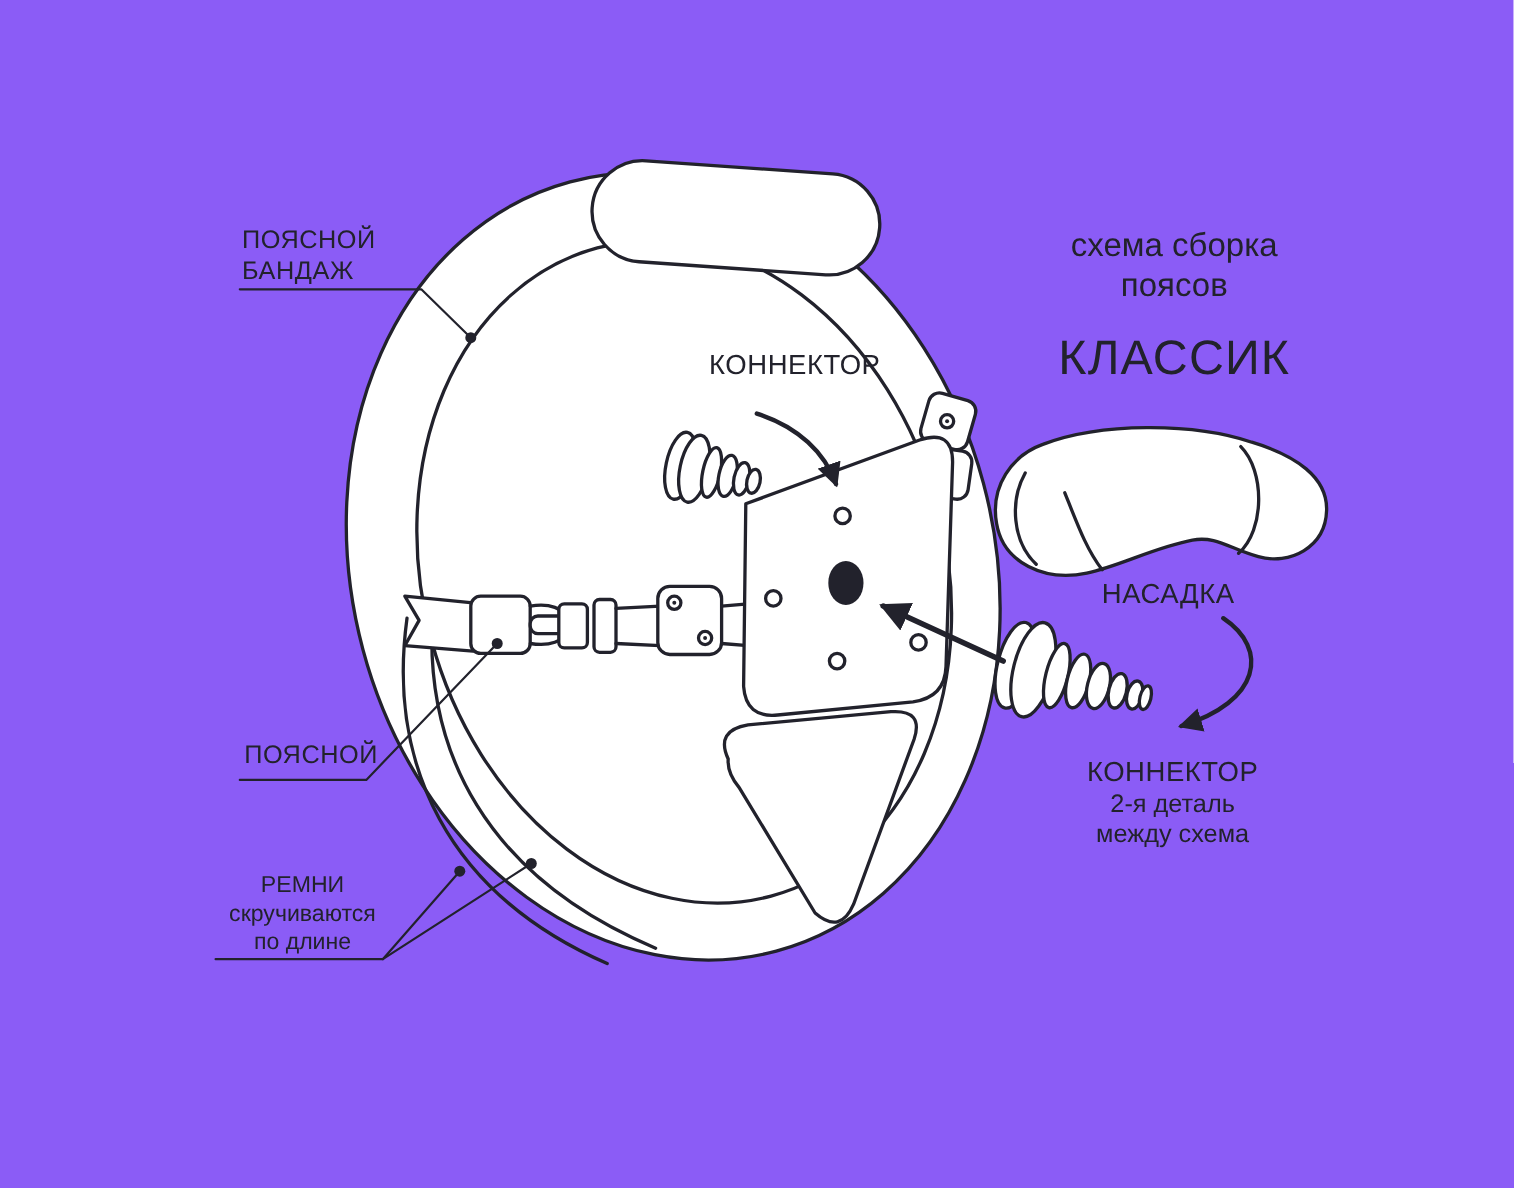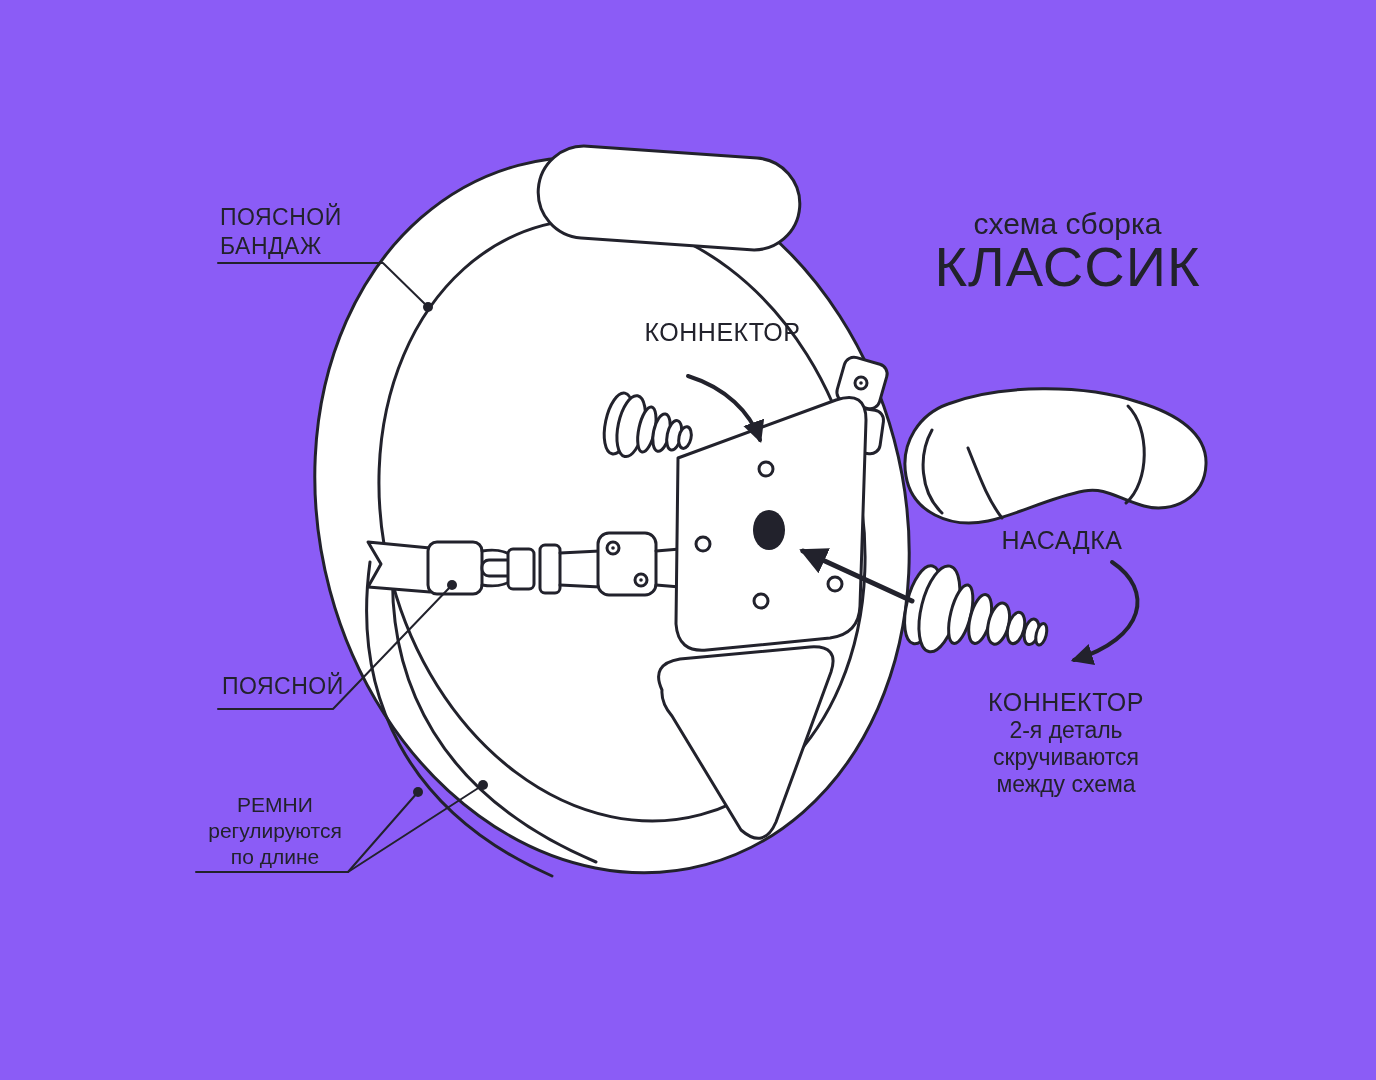--- a/index.html
+++ b/index.html
@@ -131,37 +131,37 @@
     </g>
   </svg>
 
   <div class="lbl" style="left:220px; top:203px; font-size:23px; line-height:29px; letter-spacing:0.5px;">
     <div>ПОЯСНОЙ</div>
     <div>БАНДАЖ</div>
   </div>
 
   <div class="lbl center" style="left:930px; top:205px; width:275px;text-align:center;">
     <div style="font-size:30px; line-height:37px;">схема сборка</div>
-    <div style="font-size:56px; line-height:50px; letter-spacing:1px;">КЛАССИК</div>
+    <div style="font-size:30px; line-height:36px;">поясов</div>
+    <div style="font-size:44px; line-height:50px; letter-spacing:1px;margin-top:23px;">КЛАССИК</div>
   </div>
 
   <div class="lbl center" style="left:610px; top:318px; width:225px;">
     <div class="b" style="font-size:25px; line-height:29px; letter-spacing:0.5px;">КОННЕКТОР</div>
   </div>
 
   <div class="lbl center b" style="left:972px; top:526px; width:180px; font-size:25px; letter-spacing:0.5px;">НАСАДКА</div>
 
   <div class="lbl center" style="left:948px; top:688px; width:236px;">
     <div class="b" style="font-size:25px; line-height:29px; letter-spacing:0.5px;">КОННЕКТОР</div>
     <div style="font-size:23px; line-height:27px;">2-я деталь</div>
-    <div style="font-size:23px; line-height:27px;">скручиваются</div>
     <div style="font-size:23px; line-height:27px;">между схема</div>
   </div>
 
   <div class="lbl" style="left:222px; top:673px; font-size:23px; letter-spacing:0.5px;">ПОЯСНОЙ</div>
 
   <div class="lbl center" style="left:180px; top:792px; width:190px; font-size:21px; line-height:26px;">
     <div>РЕМНИ</div>
-    <div>регулируются</div>
+    <div>скручиваются</div>
     <div>по длине</div>
   </div>
 
 </div>
 
 </body></html>

